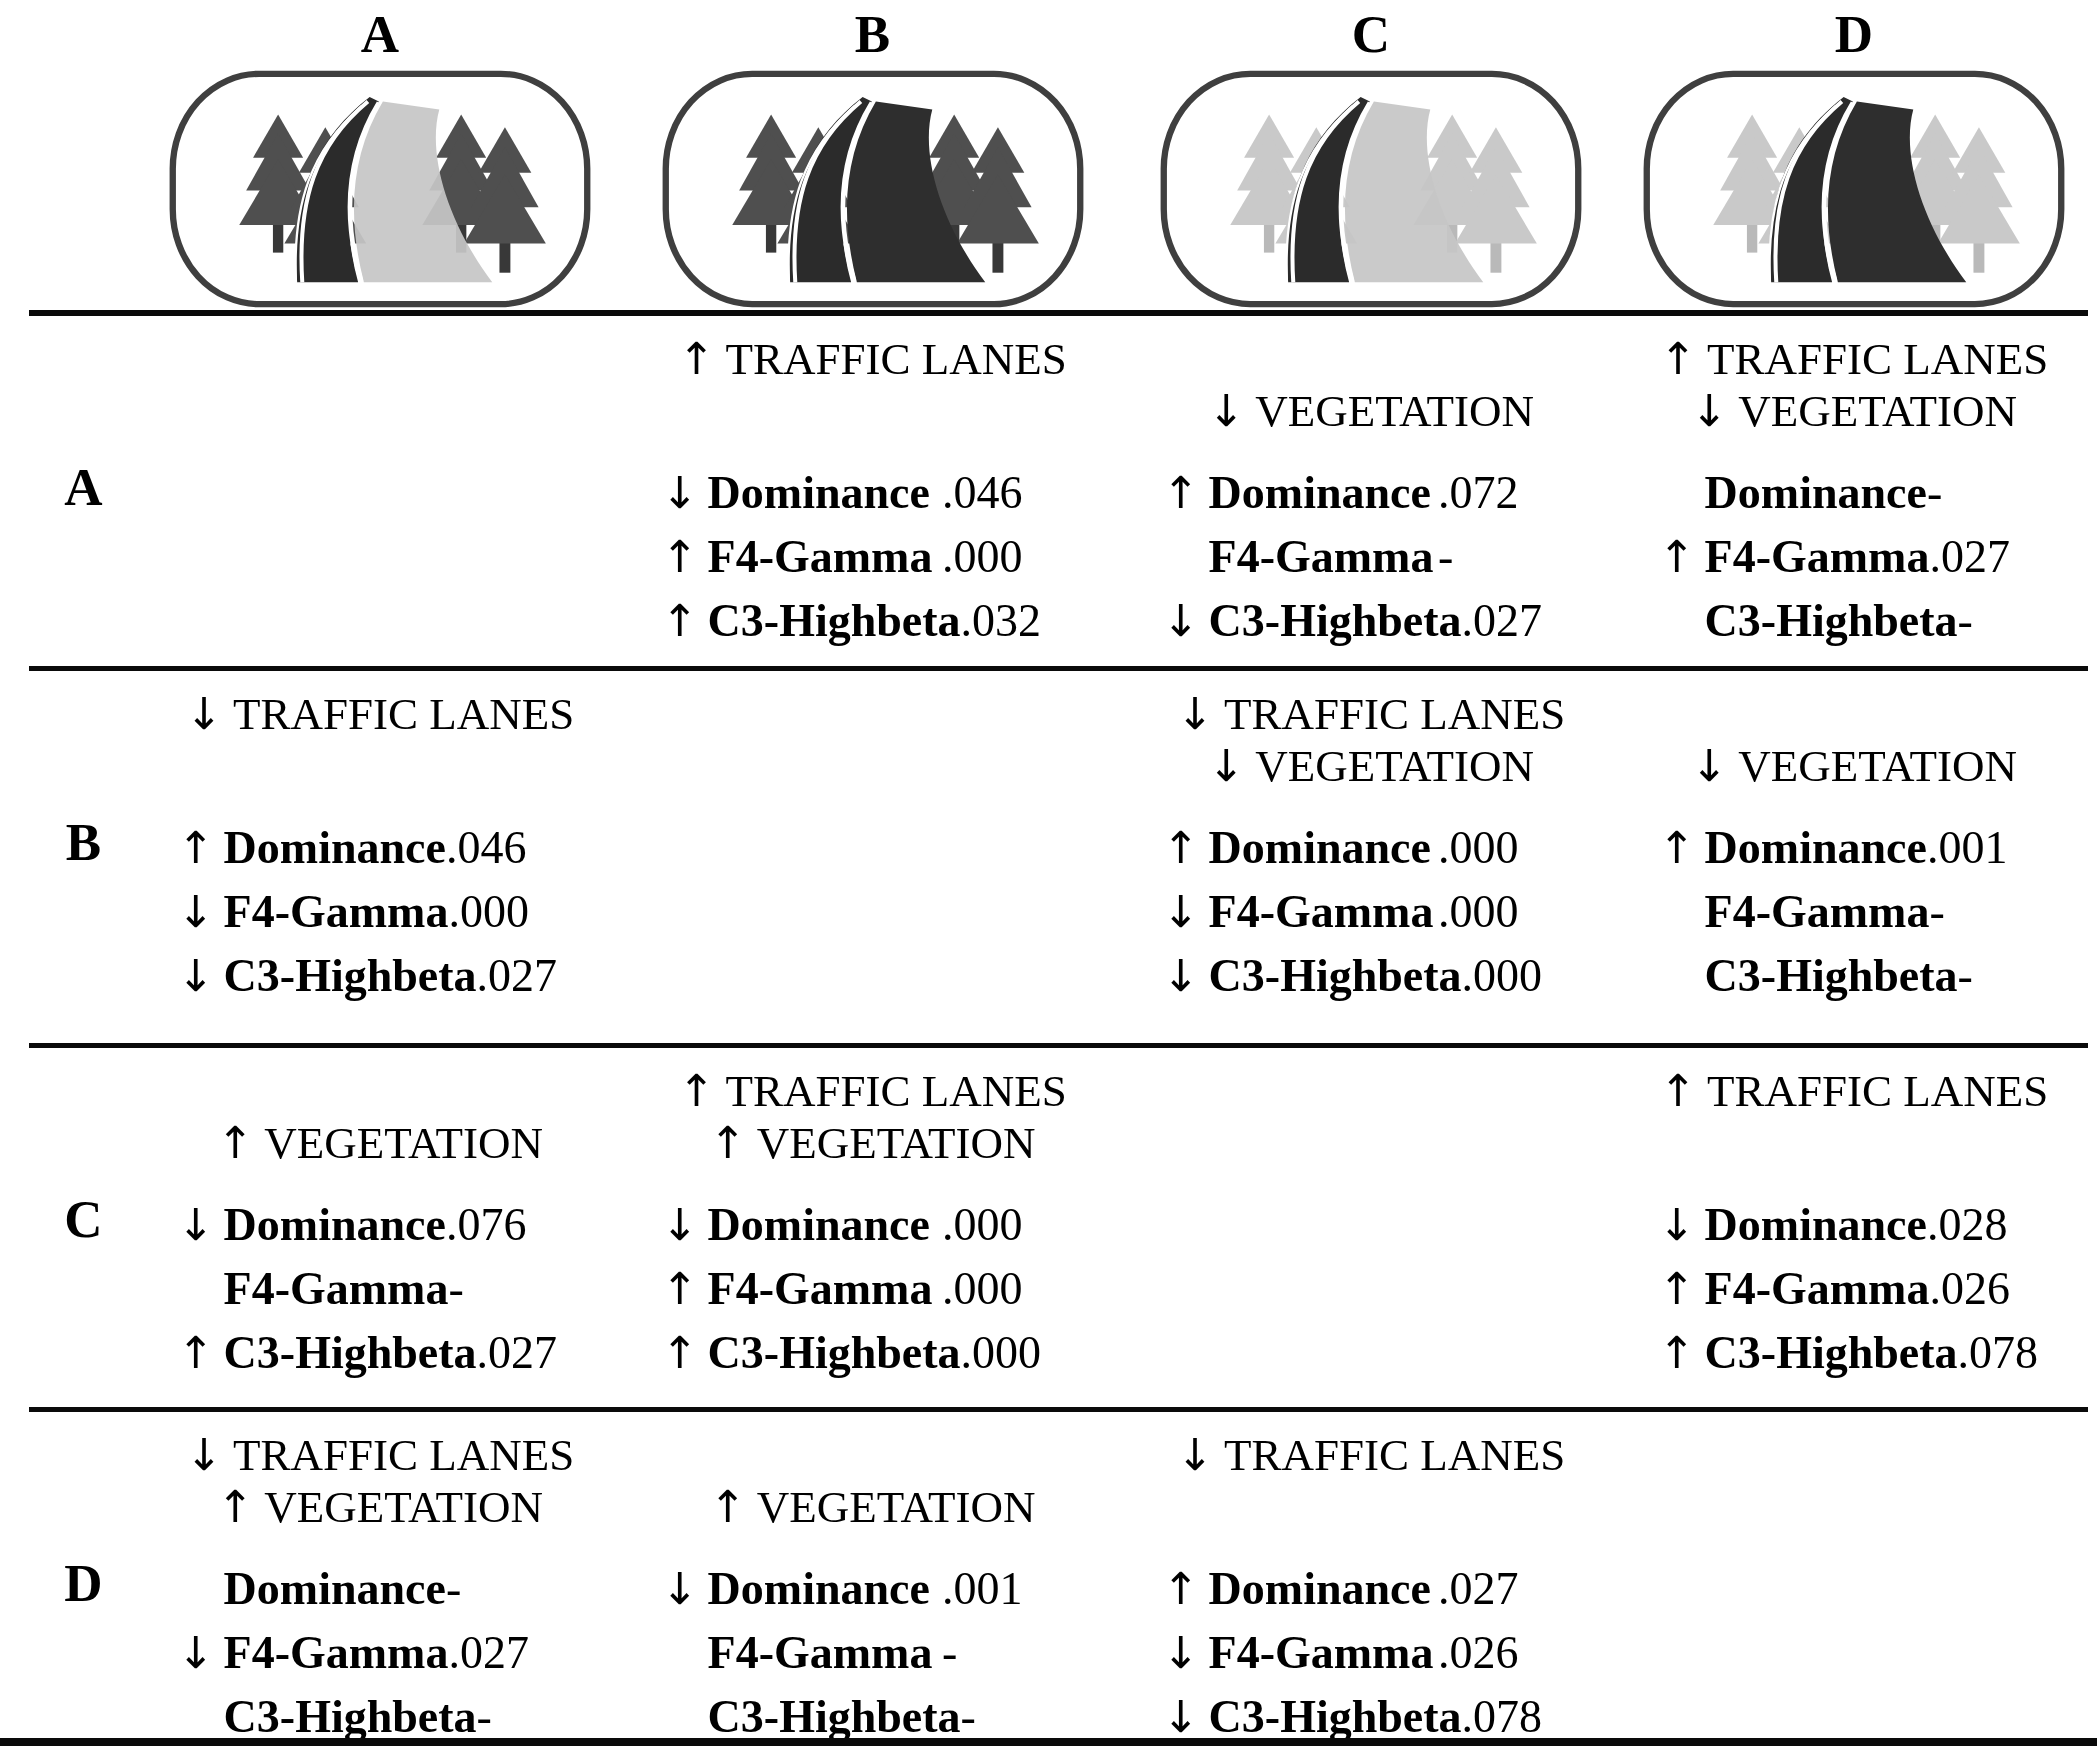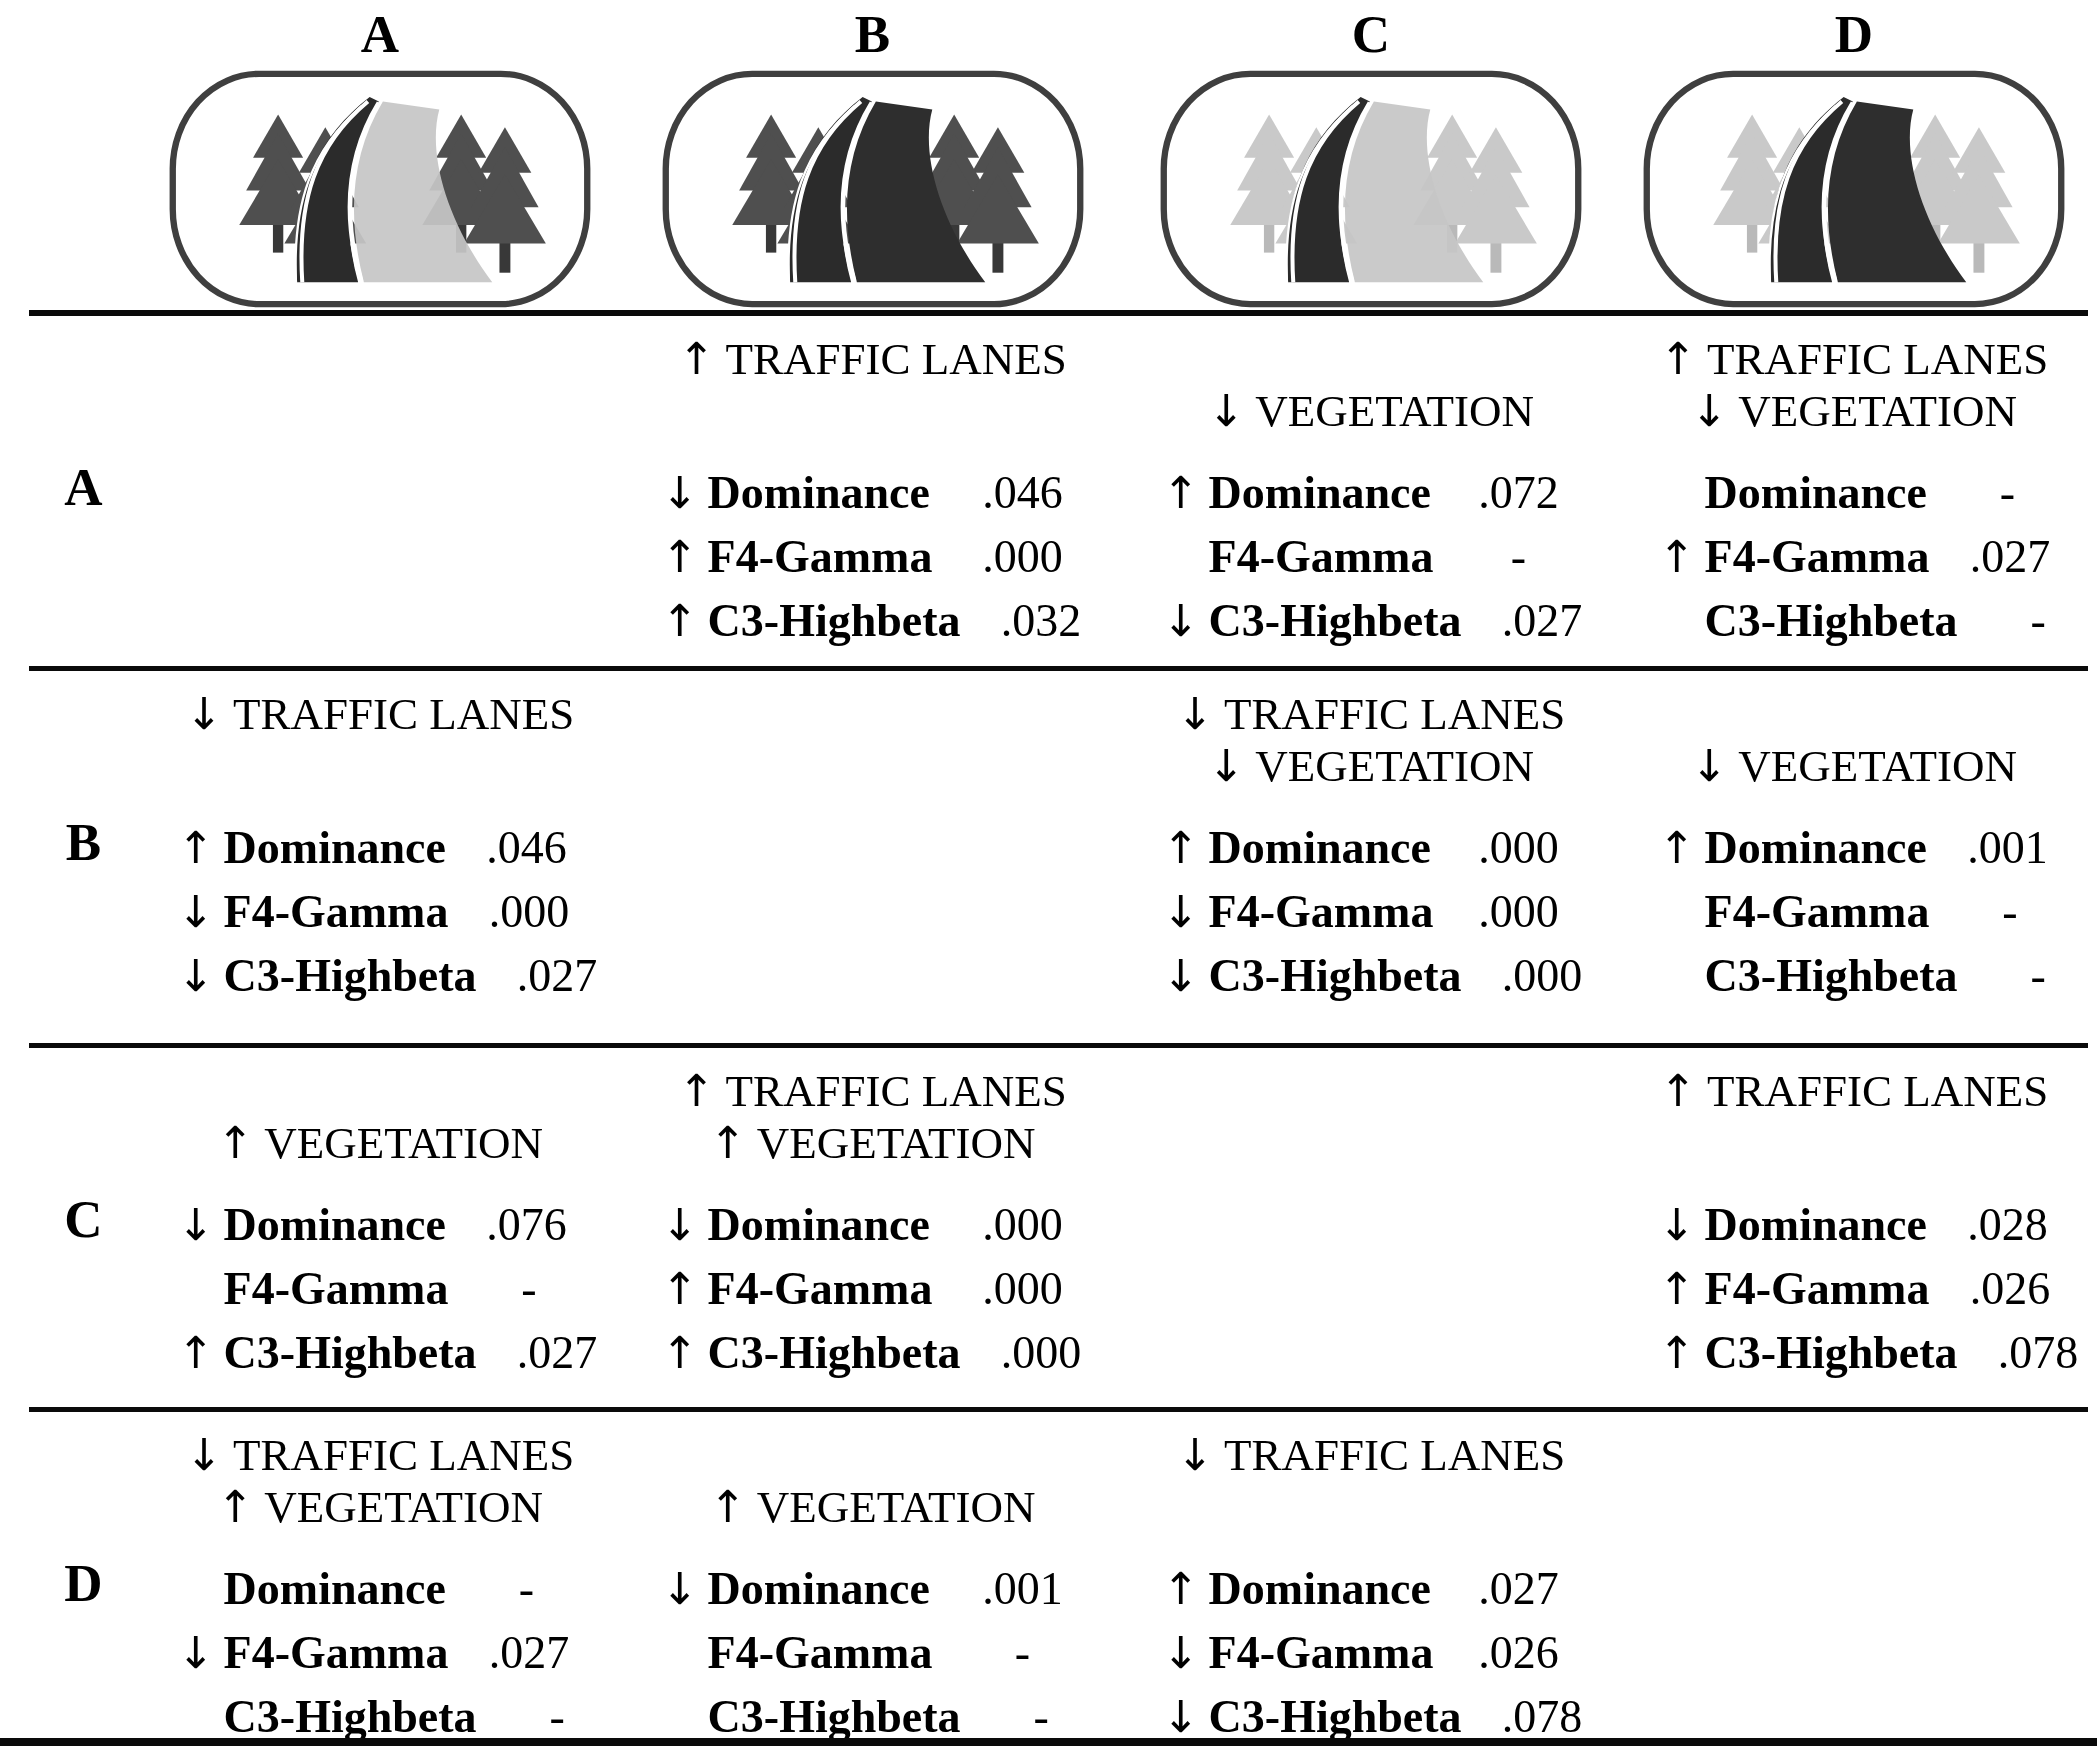--- a/index.html
+++ b/index.html
@@ -57,21 +57,21 @@
   .mrow {
     display:grid; grid-template-columns:46px 1fr 161px;
     height:58px; align-items:center; font-size:46px;
   }
   .dir {
     font-family:"DejaVu Sans", sans-serif;
     font-size:44px; text-align:center;
   }
   .hline .dir { display:inline-block; margin-right:10.4px; }
   .mname { padding-left:4.6px; white-space:nowrap;font-weight:bold; }
-  .mval { text-align:center; }
+  .mval { text-align:left; }
   svg.defs { position:absolute; width:0; height:0; }
 </style>
 </head>
 <body>
 
 <svg class="defs" xmlns="http://www.w3.org/2000/svg">
   <defs>
     <symbol id="pine-tree" viewBox="0 0 100 160">
       <rect x="44" y="122" width="12" height="38" fill="var(--trunk)"></rect>
       <polygon points="50,0 21,50 79,50" fill="var(--tree)"></polygon>

